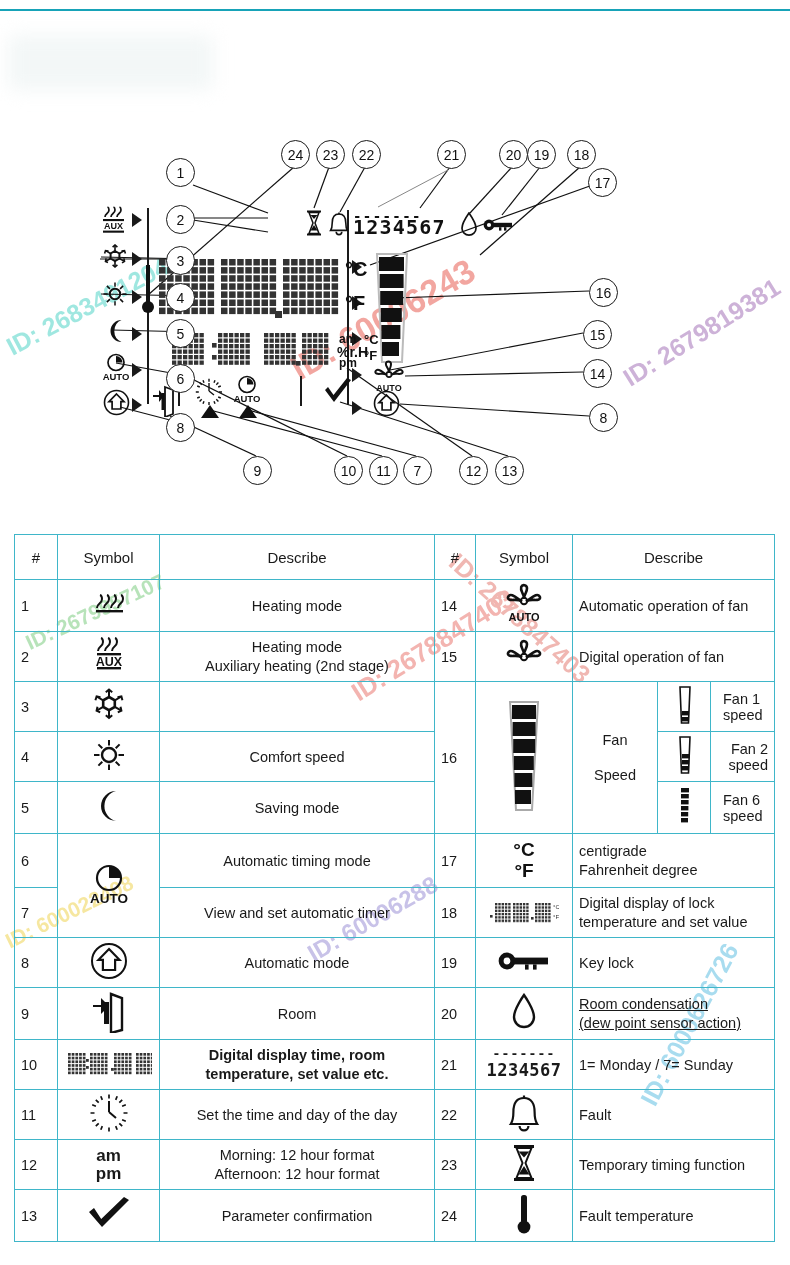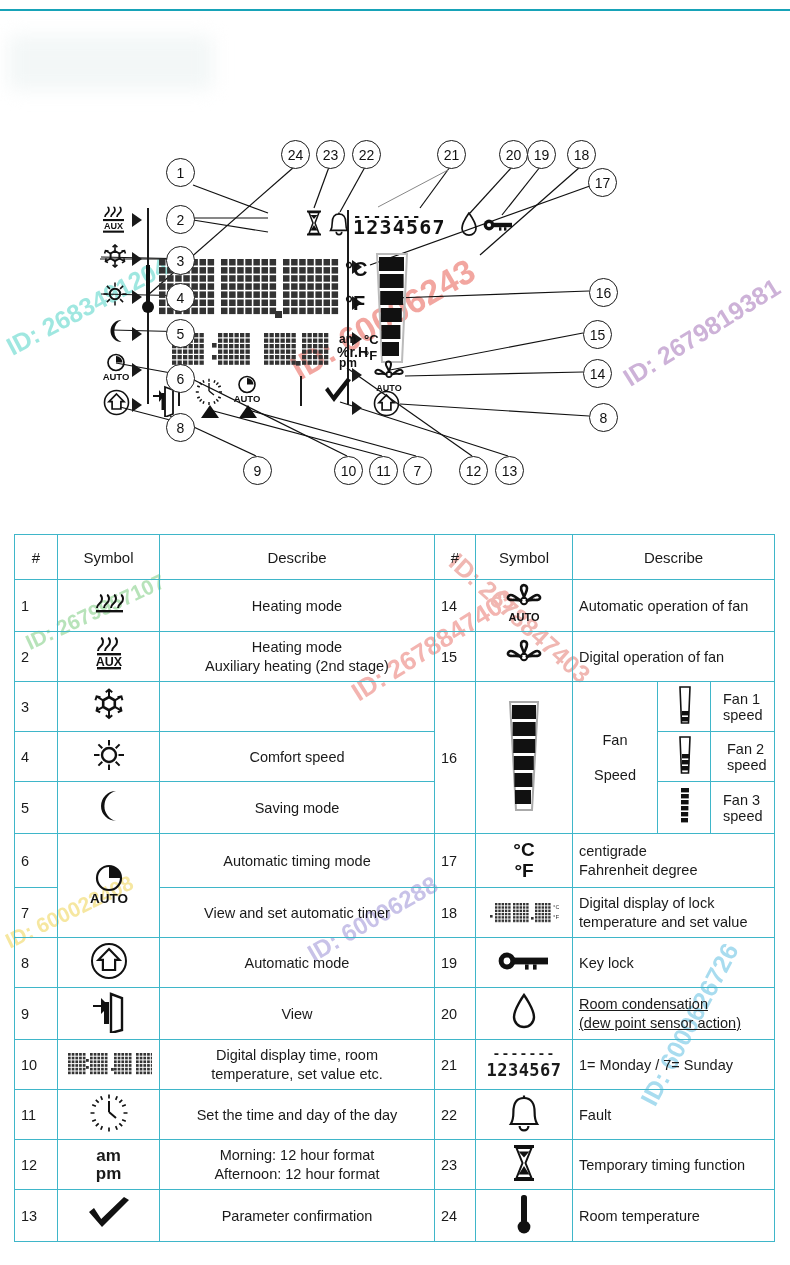--- a/index.html
+++ b/index.html
@@ -764,21 +764,21 @@
         <tbody>
               <tr>
           <td style="width:52px;border:none;text-align:center;padding:2px 0;">
             <svg width="22" height="42" viewBox="0 0 22 42">
               <path d="M7 3 h10 l-1.5 36 h-7 Z" fill="none" stroke="#111" stroke-width="1.6"></path>
               <rect x="9" y="20" width="7.6" height="4.4" fill="#111"></rect>
               <rect x="9" y="26" width="7.2" height="4.4" fill="#111"></rect>
               <rect x="9" y="32" width="6.8" height="4.4" fill="#111"></rect>
             </svg>
           </td>
-          <td style="border:none;border-left:1px solid #3fb6c9;padding-left:16px;font-size:14.5px;">Fan 2 speed</td>
+          <td style="border:none;border-left:1px solid #3fb6c9;padding-left:8px;font-size:14.5px;text-align:right;">Fan 2 speed</td>
         </tr>
       </tbody>
           </table>
     </td>
   </tr>
 
   <tr class="rowh">
     <td class="c-num">5</td>
     <td class="symcell">
       <svg width="30" height="34" viewBox="0 0 30 34">
@@ -793,21 +793,21 @@
           <td style="width:52px;border:none;text-align:center;padding:2px 0;">
             <svg width="22" height="44" viewBox="0 0 22 44">
               <rect x="8" y="4" width="8" height="4.4" fill="#111"></rect>
               <rect x="8" y="10" width="7.8" height="4.4" fill="#111"></rect>
               <rect x="8" y="16" width="7.6" height="4.4" fill="#111"></rect>
               <rect x="8" y="22" width="7.4" height="4.4" fill="#111"></rect>
               <rect x="8" y="28" width="7.2" height="4.4" fill="#111"></rect>
               <rect x="8" y="34" width="7" height="4.4" fill="#111"></rect>
             </svg>
           </td>
-          <td style="border:none;border-left:1px solid #3fb6c9;padding-left:12px;font-size:14.5px;">Fan 3 speed</td>
+          <td style="border:none;border-left:1px solid #3fb6c9;padding-left:12px;font-size:14.5px;">Fan 6 speed</td>
         </tr>
       </tbody>
           </table>
     </td>
   </tr>
 
   <tr class="rowh">
     <td class="c-num">6</td>
     <td class="symcell" rowspan="2">
       <svg width="44" height="46" viewBox="0 0 44 46">
@@ -975,21 +975,21 @@
 
   <tr class="rowh">
     <td class="c-num">9</td>
     <td class="symcell">
       <svg width="36" height="42" viewBox="0 0 36 42">
         <path d="M20 3 L31 7 V39 L20 42 Z" fill="none" stroke="#111" stroke-width="2.4"></path>
         <path d="M2 14 L10 14 L10 7 L18 15 L10 23 L10 16 L2 16 Z" fill="#111"></path>
         <rect x="13" y="11" width="5" height="22" fill="#111"></rect>
       </svg>
     </td>
-    <td class="c-desc">View</td>
+    <td class="c-desc">Room</td>
     <td class="c-num2">20</td>
     <td class="symcell">
       <svg width="28" height="38" viewBox="0 0 28 38">
         <path d="M14 2 C14 2 4 16 4 24 A10 10 0 0 0 24 24 C24 16 14 2 14 2 Z" fill="none" stroke="#111" stroke-width="2.4"></path>
       </svg>
     </td>
     <td class="c-desc2 two-line" colspan="2" style="white-space:pre-line;text-decoration:underline;">Room condensation
 (dew point sensor action)</td>
   </tr>
 
@@ -1119,21 +1119,21 @@
               <rect x="81.1" y="21.5" width="2.7" height="2.7" fill="#333"></rect>
               <rect x="84.8" y="21.5" width="2.7" height="2.7" fill="#333"></rect>
               <rect x="20" y="9" width="2.8" height="2.8" fill="#333"></rect>
               <rect x="20" y="16" width="2.8" height="2.8" fill="#333"></rect>
               <rect x="45" y="18" width="2.8" height="2.8" fill="#333"></rect>
               <text x="90" y="11" font-size="6.5" fill="#333" font-family="Liberation Sans" font-weight="bold">am</text>
               <text x="90" y="21" font-size="6.5" fill="#333" font-family="Liberation Sans" font-weight="bold">pm</text>
             </g>
           </svg>
     </td>
-    <td class="c-desc two-line" style="white-space:pre-line;">Digital display time, room
+    <td class="c-desc two-line" style="white-space:pre-line;font-weight:bold;">Digital display time, room
 temperature, set value etc.</td>
     <td class="c-num2">21</td>
     <td class="symcell">
       <div class="dashes" style="font-weight:700;">-------</div>
       <div class="daynums" style="font-size:17px;">1234567</div>
     </td>
     <td class="c-desc2" colspan="2">1= Monday / 7= Sunday</td>
   </tr>
 
   <tr class="rowh">
@@ -1190,16 +1190,16 @@
       </svg>
     </td>
     <td class="c-desc">Parameter confirmation</td>
     <td class="c-num2">24</td>
     <td class="symcell">
       <svg width="20" height="42" viewBox="0 0 20 42">
         <rect x="7" y="2" width="6" height="28" rx="2.6" fill="#111"></rect>
         <circle cx="10" cy="34" r="6.4" fill="#111"></circle>
       </svg>
     </td>
-    <td class="c-desc2" colspan="2">Room temperature</td>
+    <td class="c-desc2" colspan="2">Fault temperature</td>
   </tr>
 </tbody>
   </table>
 
 </body></html>

